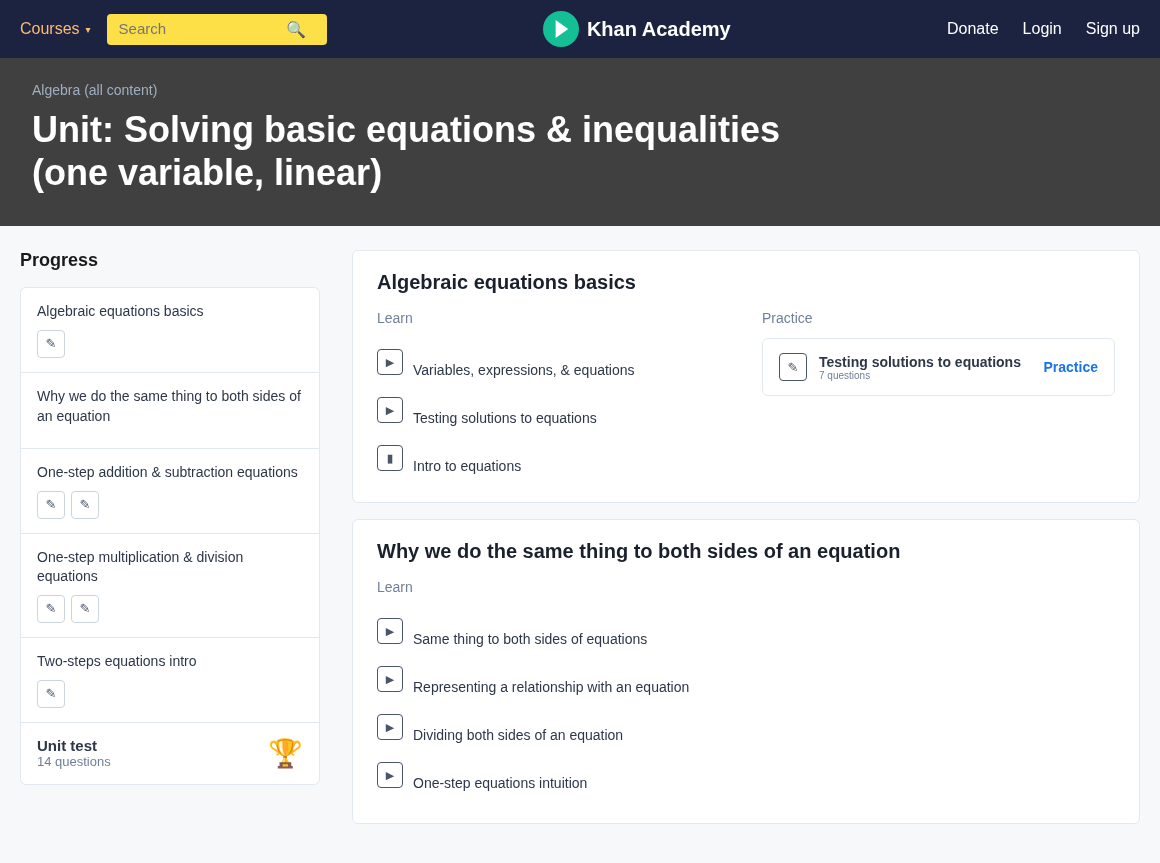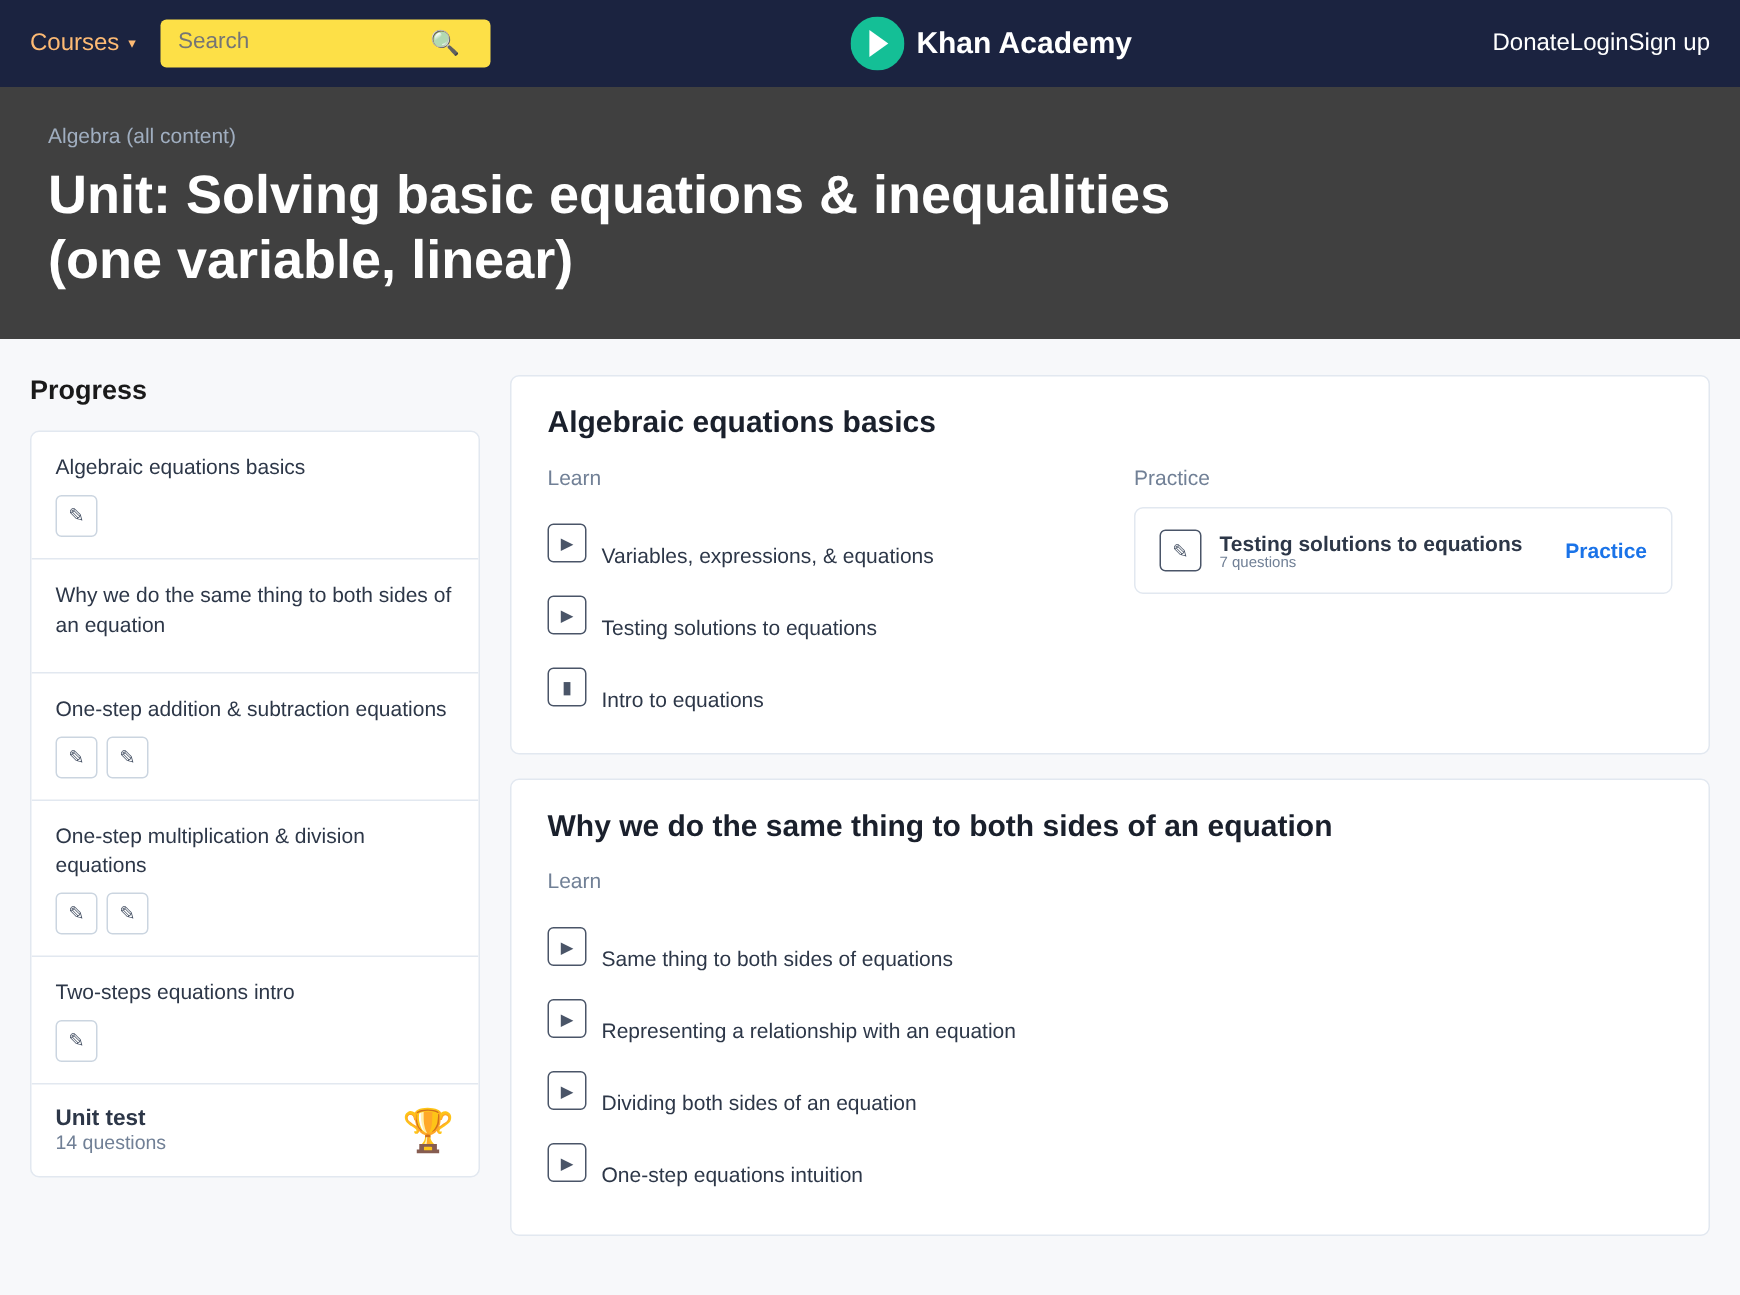--- a/index.html
+++ b/index.html
@@ -62,20 +62,21 @@
       font-size: 20px;
       font-weight: 700;
     }
     .logo-icon {
       width: 36px;
       height: 36px;
     }
     .nav-links {
       display: flex;
       align-items: center;
+      gap: 24px;
     }
     .nav-link {
       color: #fff;
       text-decoration: none;
       font-size: 16px;
       background: none;
       border: none;
       cursor: pointer;
     }
 
@@ -93,21 +94,21 @@
     .hero-title {
       font-size: 36px;
       font-weight: 800;
       line-height: 1.2;
       max-width: 780px;
     }
 
     
     .main-container {
       display: flex;
-      gap: 0;
+      gap: 12px;
       padding: 24px 20px;
       max-width: 1160px;
       margin: 0 auto;
       justify-content: center;
     }
 
     
     .sidebar {
       width: 300px;
       flex-shrink: 0;

